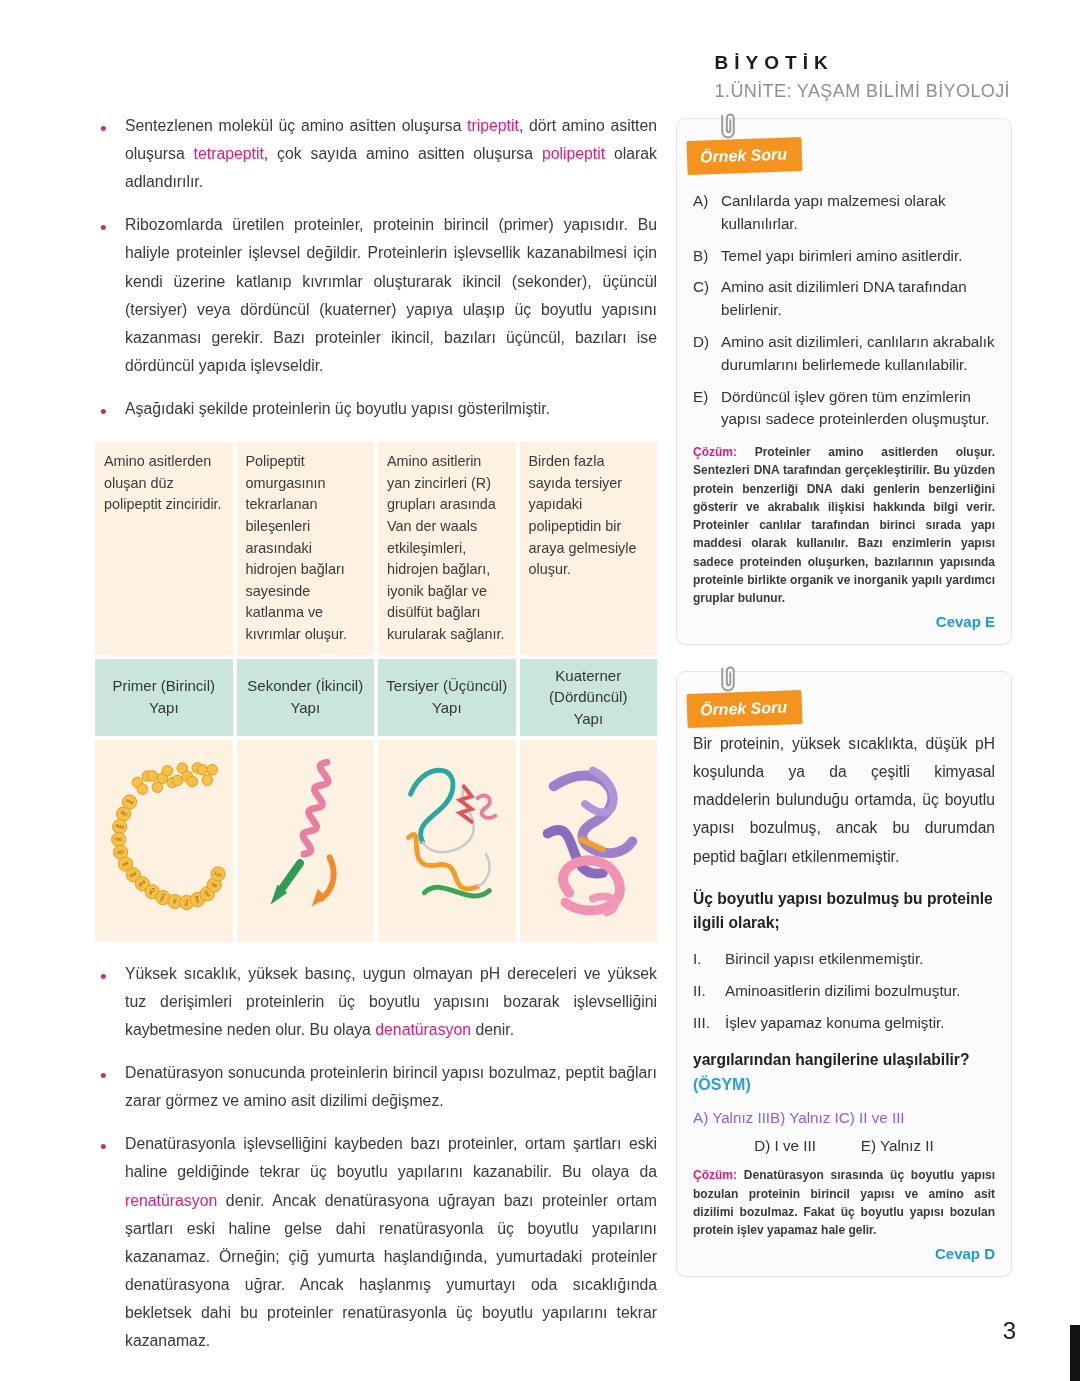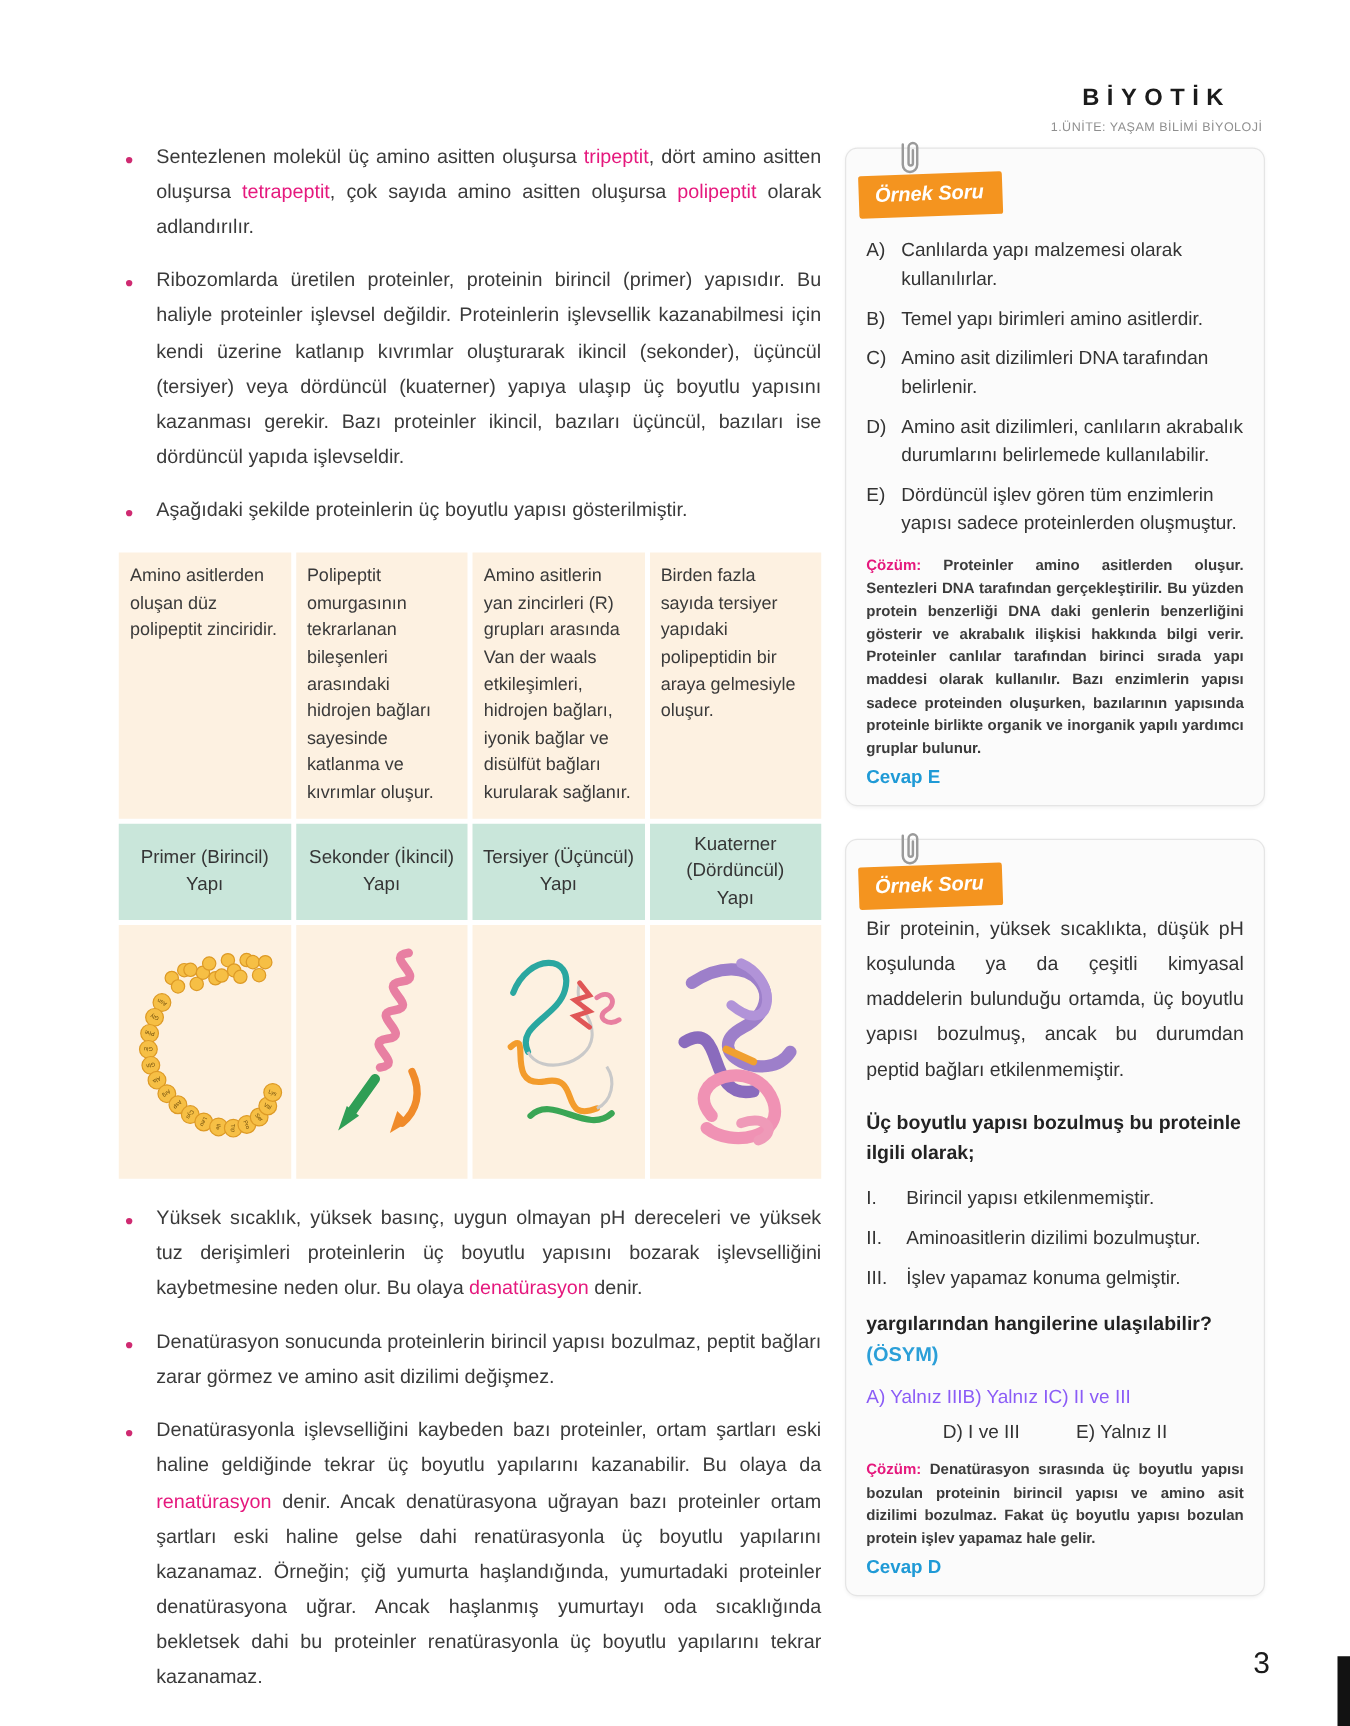--- a/index.html
+++ b/index.html
@@ -1,23 +1,23 @@
 <!DOCTYPE html>
 <html><head>
 <meta charset="utf-8">
 <style>
   * { box-sizing: border-box; margin: 0; padding: 0; }
   html,body { background:#ffffff; }
   body { font-family: "Liberation Sans", sans-serif; color:#333; }
   .page { position:relative; width:1080px; height:1381px; background:#fff; overflow:hidden; margin:0 auto; }
 
   
-  .page-header { position:absolute; top:68px; right:70px; text-align:center; }
+  .page-header { position:absolute; top:52px; right:70px; text-align:left; }
   .brand { font-size:19px; font-weight:bold; letter-spacing:6px; color:#1b1b1b; }
-  .unit  { font-size:10px; color:#8f8f8f; margin-top:7px; letter-spacing:0.4px; }
+  .unit  { font-size:18px; color:#8f8f8f; margin-top:7px; letter-spacing:0.4px; }
 
   
   .left-col { position:absolute; left:95px; top:112px; width:562px; }
   ul.bullets { list-style:none; }
   li.bullet { position:relative; padding-left:30px; margin-bottom:15px; font-size:15.8px; line-height:1.78; text-align:justify; color:#3a3a3a; }
   li.bullet::before { content:"\2022"; position:absolute; left:5px; top:0; color:#cf2a71; font-size:19px; }
   .pink { color:#e5187d; }
 
   
   table.struct { width:calc(100% + 8px); margin-left:-4px; border-collapse:separate; border-spacing:4px; margin-top:6px; margin-bottom:14px; }
@@ -34,21 +34,21 @@
   .q-text { font-weight:bold; font-size:15.6px; line-height:1.55; text-align:justify; color:#222; }
   .uline { text-decoration:underline; }
   .osym { color:#2b9fd8; font-weight:bold; }
   .options { margin-top:13px; }
   .opt { display:flex; font-size:15.2px; line-height:1.5; margin-bottom:9px; color:#333; }
   .opt .letter { flex:none; width:28px; }
   .opt .txt { text-align:left; }
   .roman .opt .letter { width:32px; }
   .solution { margin-top:12px; font-size:12px; font-weight:600; line-height:1.52; text-align:justify; color:#3b3b3b; }
   .solution .label { color:#e5187d; font-weight:bold; }
-  .answer { text-align:left; color:#1f9ad6; font-weight:bold; font-size:15px; margin-top:6px; }
+  .answer { text-align:right; color:#1f9ad6; font-weight:bold; font-size:15px; margin-top:6px; }
   .intro { font-size:15.6px; line-height:1.8; text-align:justify; color:#333; }
   .bold-line { font-weight:bold; font-size:15.6px; line-height:1.55; margin-top:16px; color:#222; }
   .bold-line.second { margin-top:14px; }
   .src-line { margin-top:4px; }
   .ans-row1 { display:flex; justify-content:flex-start; font-size:15.2px; color:#8b5cf6; margin-top:15px; }
   .ans-row2 { display:flex; justify-content:center; gap:45px; font-size:15.2px; color:#333; margin-top:11px; margin-bottom:4px; }
 
   
   .page-number { position:absolute; right:64px; bottom:36px; font-size:24px; color:#1b1b1b; }
   .edge-tab { position:absolute; right:0; bottom:0; width:10px; height:56px; background:#121212; }

